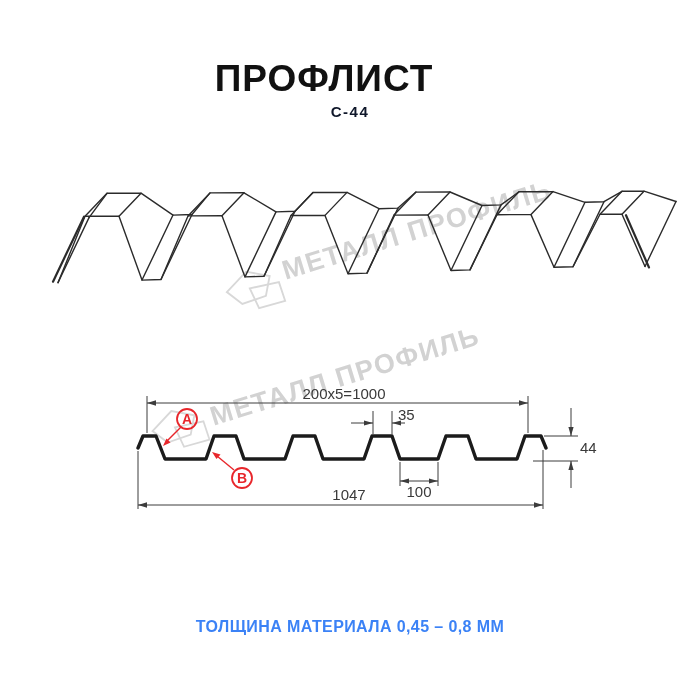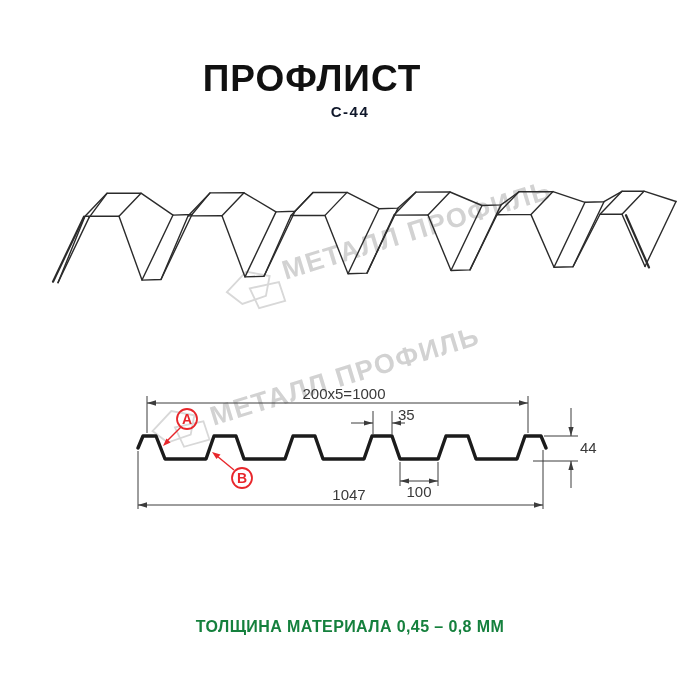--- a/index.html
+++ b/index.html
@@ -2,29 +2,29 @@
 <html><head>
 <meta charset="utf-8">
 <style>
   html,body{margin:0;padding:0;background:#f2f2f2;}
   .page{
     position:relative;width:700px;height:700px;background:#ffffff;
     font-family:"Liberation Sans",sans-serif;overflow:hidden;margin:0 auto;
   }
   .title{
     position:absolute;left:0;top:58px;width:624px;text-align:center;
-    font-size:37px;font-weight:bold;letter-spacing:1px;color:#111111;
+    font-size:37px;font-weight:bold;letter-spacing:1px;color:#111111;padding-left:12px;
   }
   .subtitle{
     position:absolute;left:0;top:103px;width:700px;text-align:center;
     font-size:15px;font-weight:bold;letter-spacing:1.5px;color:#0f172a;
   }
   .footer{
     position:absolute;left:0;top:618px;width:700px;text-align:center;
-    font-size:16px;font-weight:bold;letter-spacing:0.4px;color:#15803d;
+    font-size:16px;font-weight:bold;letter-spacing:0.4px;color:#3b82f6;
   }
   .wm{
     position:absolute;white-space:nowrap;font-weight:bold;font-size:27px;
     letter-spacing:1.5px;color:#d2d2d2;transform-origin:0 50%;
     transform:rotate(-17deg);z-index:1;user-select:none;
   }
   .wm1{left:283px;top:256px;}
   .wm2{left:211px;top:402px;}
   .logo{position:absolute;z-index:1;}
   .logo1{left:225px;top:268px;}

